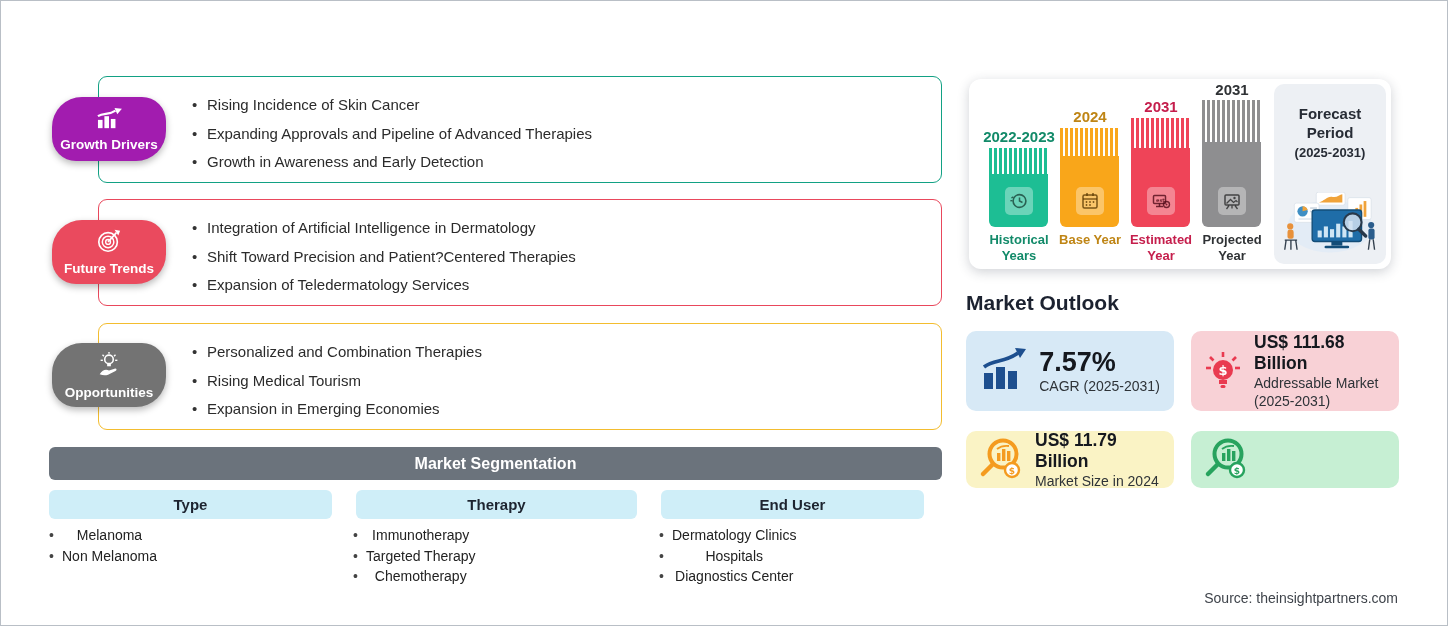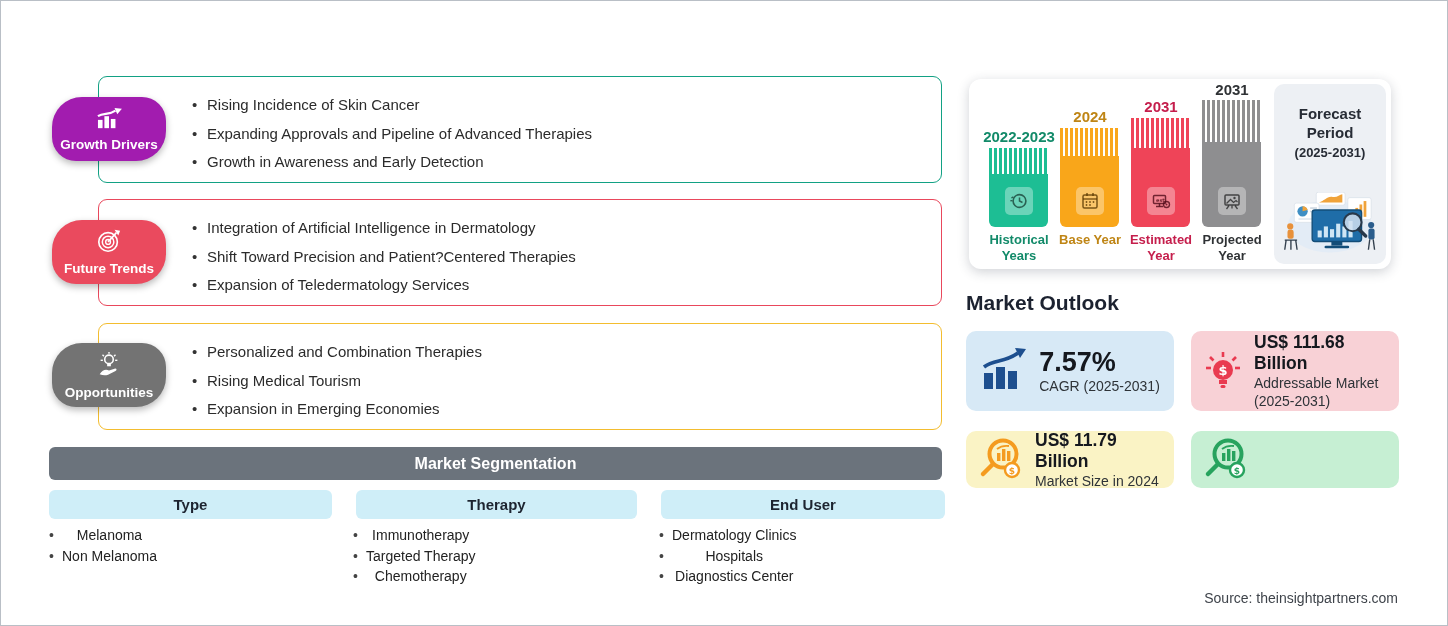--- a/index.html
+++ b/index.html
@@ -43,21 +43,21 @@
 
   
   .seg-bar { position:absolute; left:48px; top:446px; width:893px; height:33px; background:#6b737c;
              border-radius:6px; display:flex; align-items:center; justify-content:center;
              color:#fff; font-size:16px; font-weight:bold; }
   .seg-pill { position:absolute; top:489px; height:29px; background:#cfeef8; border-radius:6px;
               display:flex; align-items:center; justify-content:center;
               font-size:15px; font-weight:bold; color:#1d2430; }
   .seg-pill.c1 { left:48px;  width:283px; }
   .seg-pill.c2 { left:355px; width:281px; }
-  .seg-pill.c3 { left:660px; width:284px; }
+  .seg-pill.c3 { left:660px; width:263px; }
   .seg-list { position:absolute; top:524px; list-style:none; }
   .seg-list.c1 { left:48px; }
   .seg-list.c2 { left:352px; }
   .seg-list.c3 { left:658px; }
   .seg-list li { position:relative; font-size:14px; color:#222; line-height:20.5px; padding-left:13px;text-align:center; }
   .seg-list li::before { content:"•"; position:absolute; left:0; color:#444; }
 
   
   .tl-card { position:absolute; left:968px; top:78px; width:422px; height:190px; background:#fff;
              border-radius:12px; box-shadow:0 3px 12px rgba(40,50,70,.22); }

